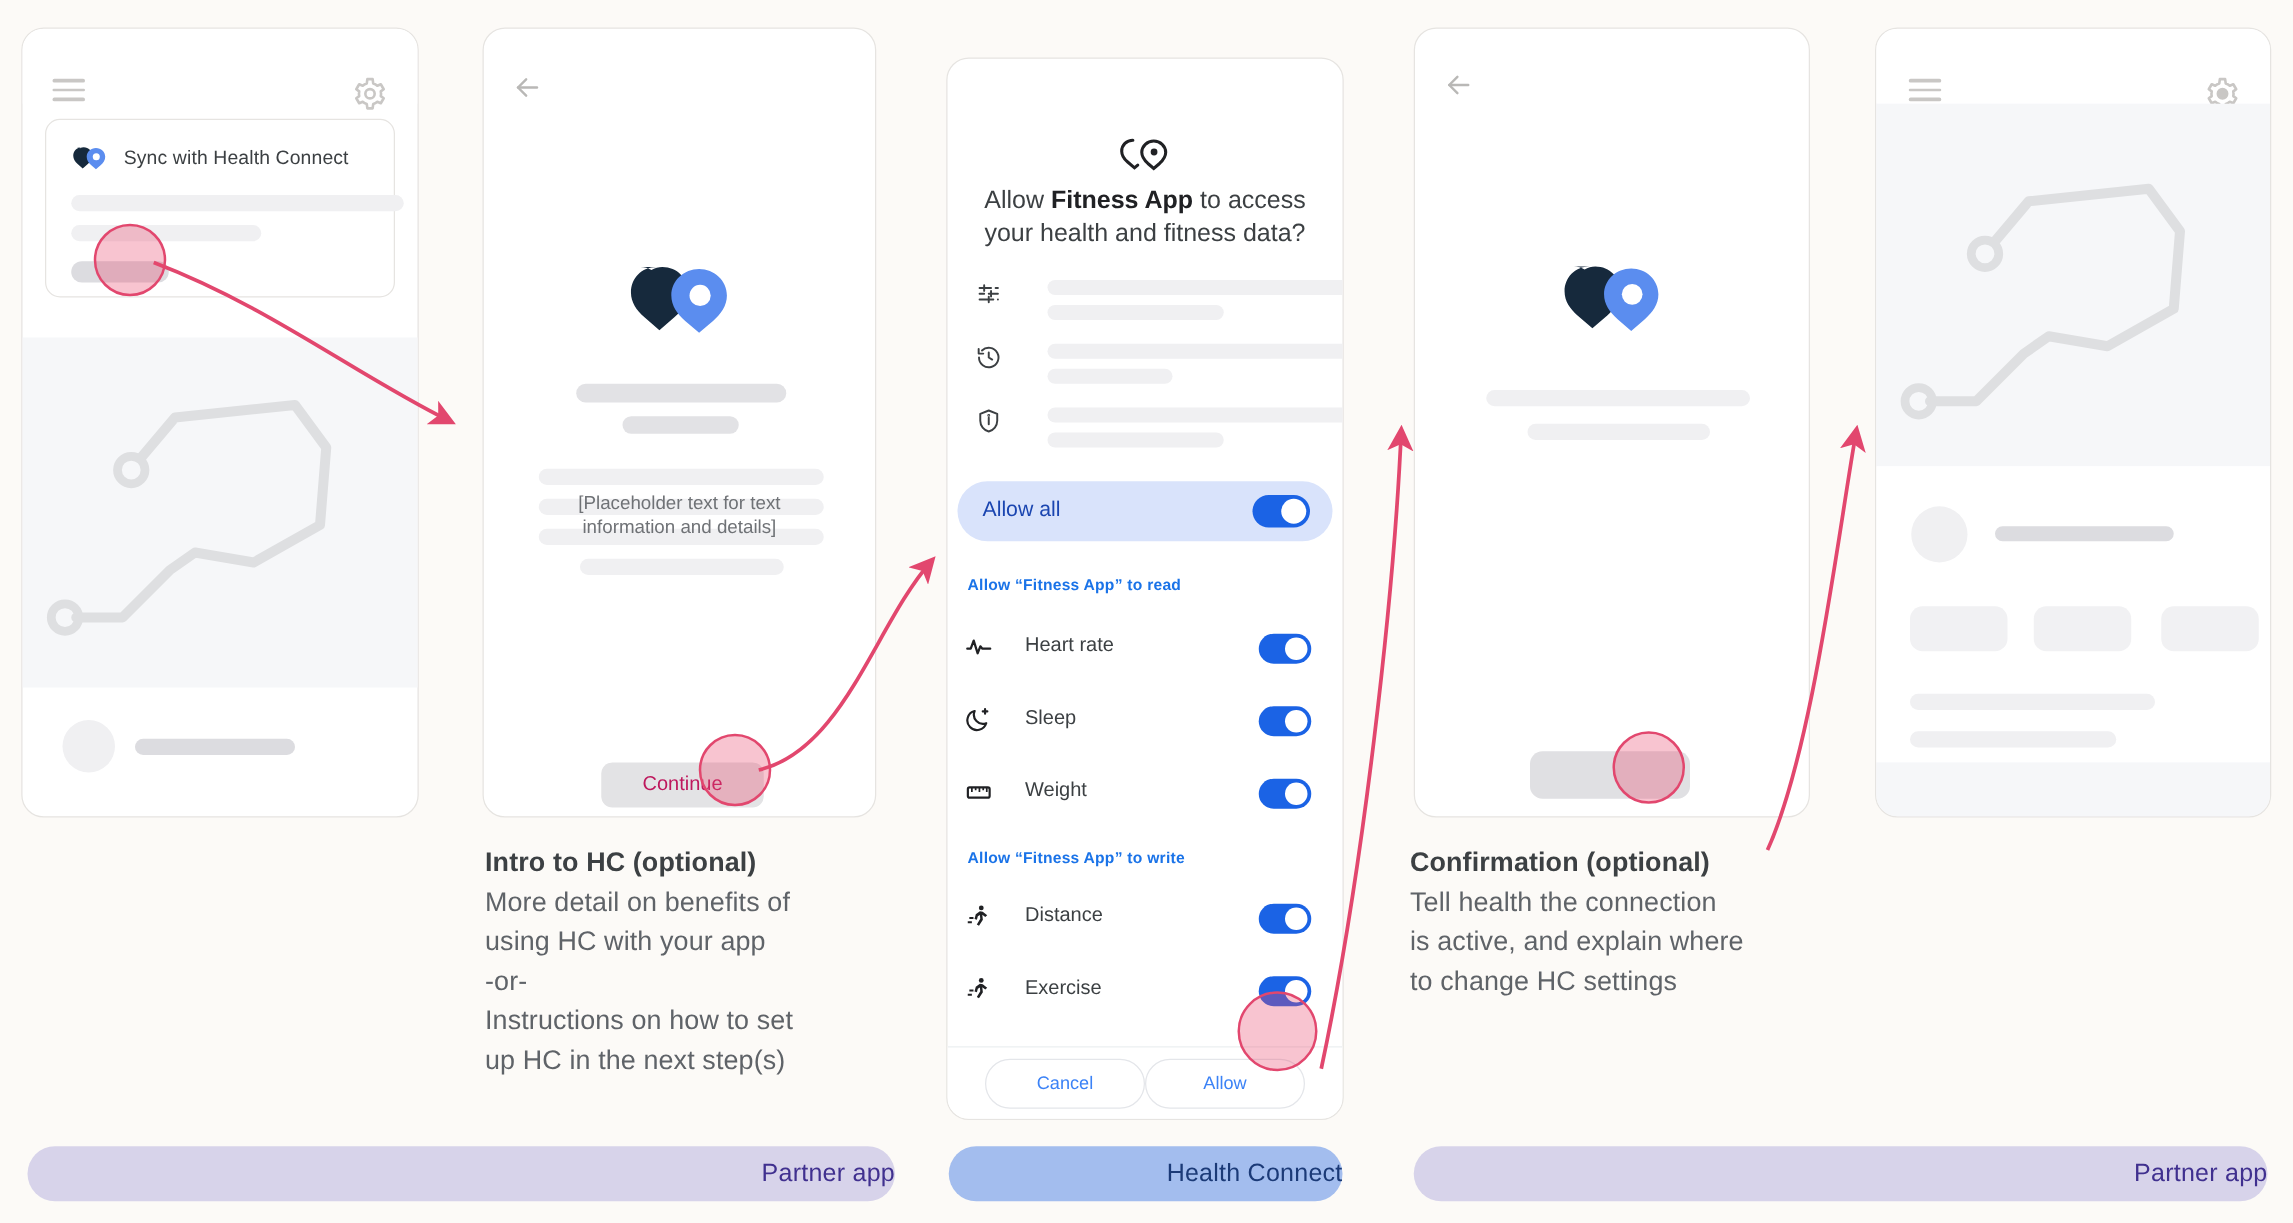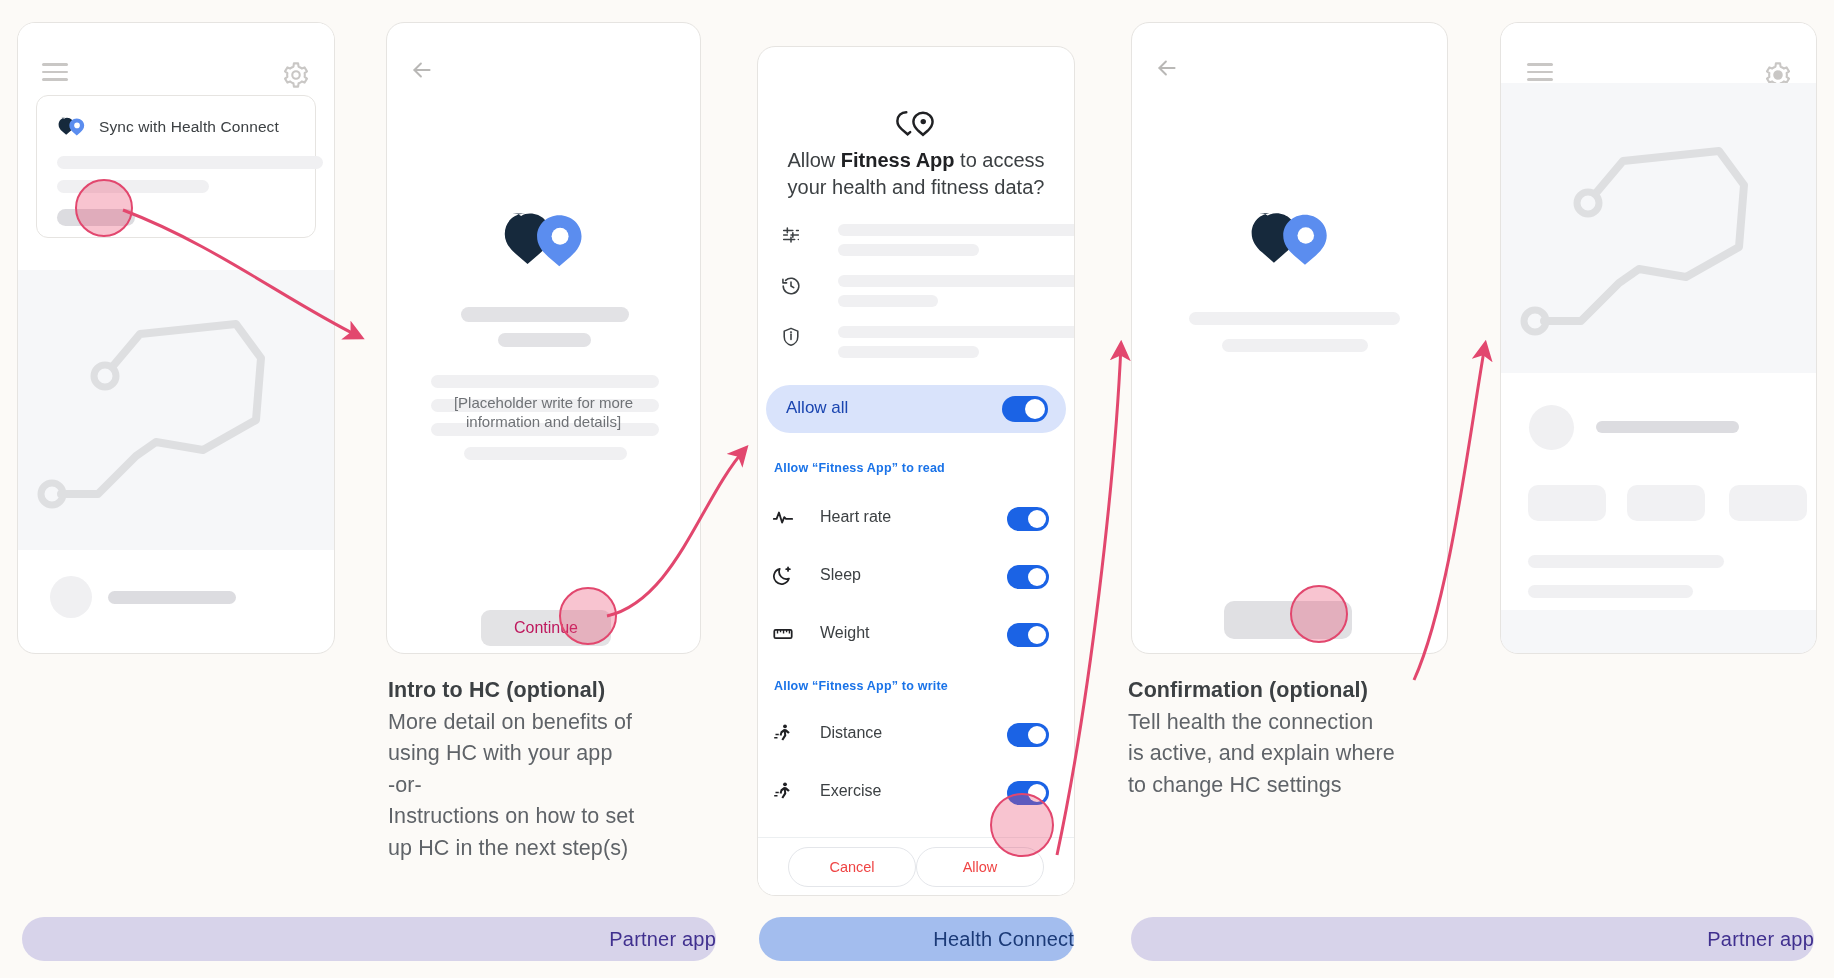--- a/index.html
+++ b/index.html
@@ -113,21 +113,21 @@
   .sw.big::after { width: 20px; height: 20px; }
 
   .dlg-actions {
     position: absolute; left: 0; right: 0; bottom: 0; height: 58px;
     background: #fff; border-top: 1px solid #eceff1;
   }
   .abtn {
     position: absolute; top: 9px; height: 40px; width: 128px;
     border: 1px solid #e4e6ea; border-radius: 22px; background: #fff;
     display: flex; align-items: center; justify-content: center;
-    font-size: 14.5px; color: #ef4444;
+    font-size: 14.5px; color: #3b82f6;
   }
 
   
   .continue-btn {
     position: absolute; width: 130px; height: 36px; border-radius: 9px;
     background: #e3e3e5; display: flex; align-items: center; justify-content: center;
     color: #be185d; font-size: 16px;
   }
   .gray-pill-btn {
     position: absolute; border-radius: 10px; background: #e0e0e3;
@@ -210,21 +210,21 @@
     <div class="sk d" style="left:74px; top:284px; width:168px; height:15px;"></div>
     <div class="sk d" style="left:111px; top:310px; width:93px; height:14px;"></div>
 
     <div class="sk" style="left:44px; top:352px; width:228px; height:13px;"></div>
     <div class="sk" style="left:44px; top:376px; width:228px; height:13px;"></div>
     <div class="sk" style="left:44px; top:400px; width:228px; height:13px;"></div>
     <div class="sk" style="left:77px; top:424px; width:163px; height:13px;"></div>
 
     <div style="position:absolute; left:14px; right:14px; top:370px; text-align:center;
                 font-size:15px; line-height:19px; color:#6f7276;">
-      <div>[Placeholder write for more</div>
+      <div>[Placeholder text for text</div>
       <div>information and details]</div>
     </div>
 
     <div class="continue-btn" style="left:94px; top:587px;">
       <span>Continue</span>
     </div>
   </div>
 
   <div class="phone" style="left:757px; top:18px; width:318px; height:850px;margin-top:28px;">
 

